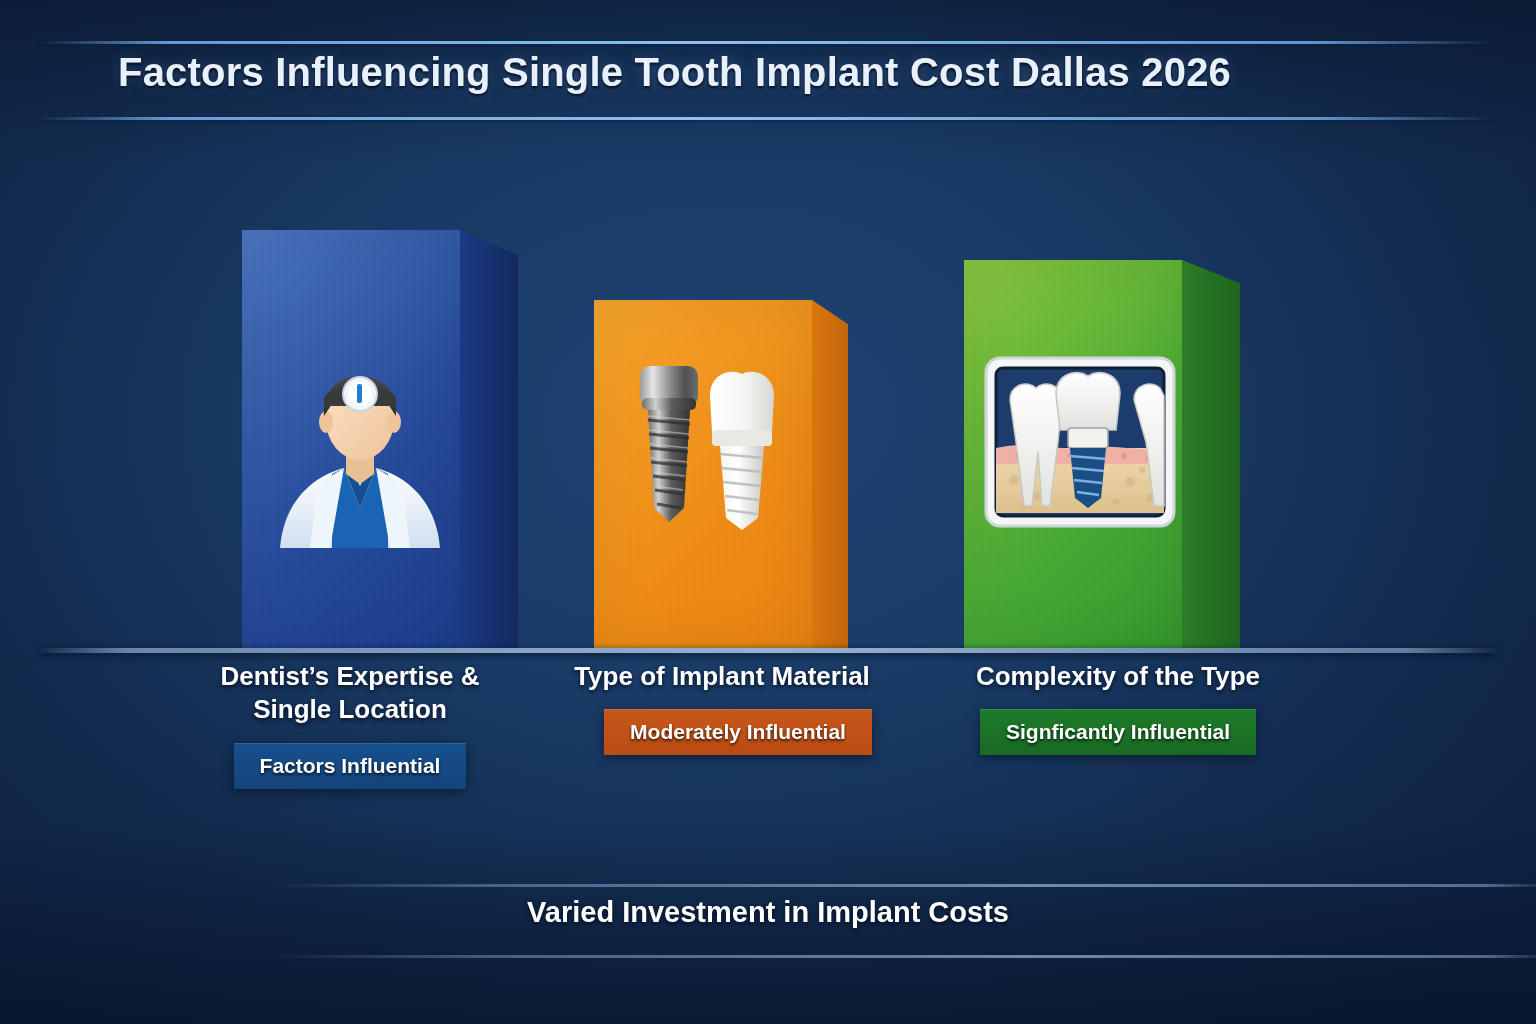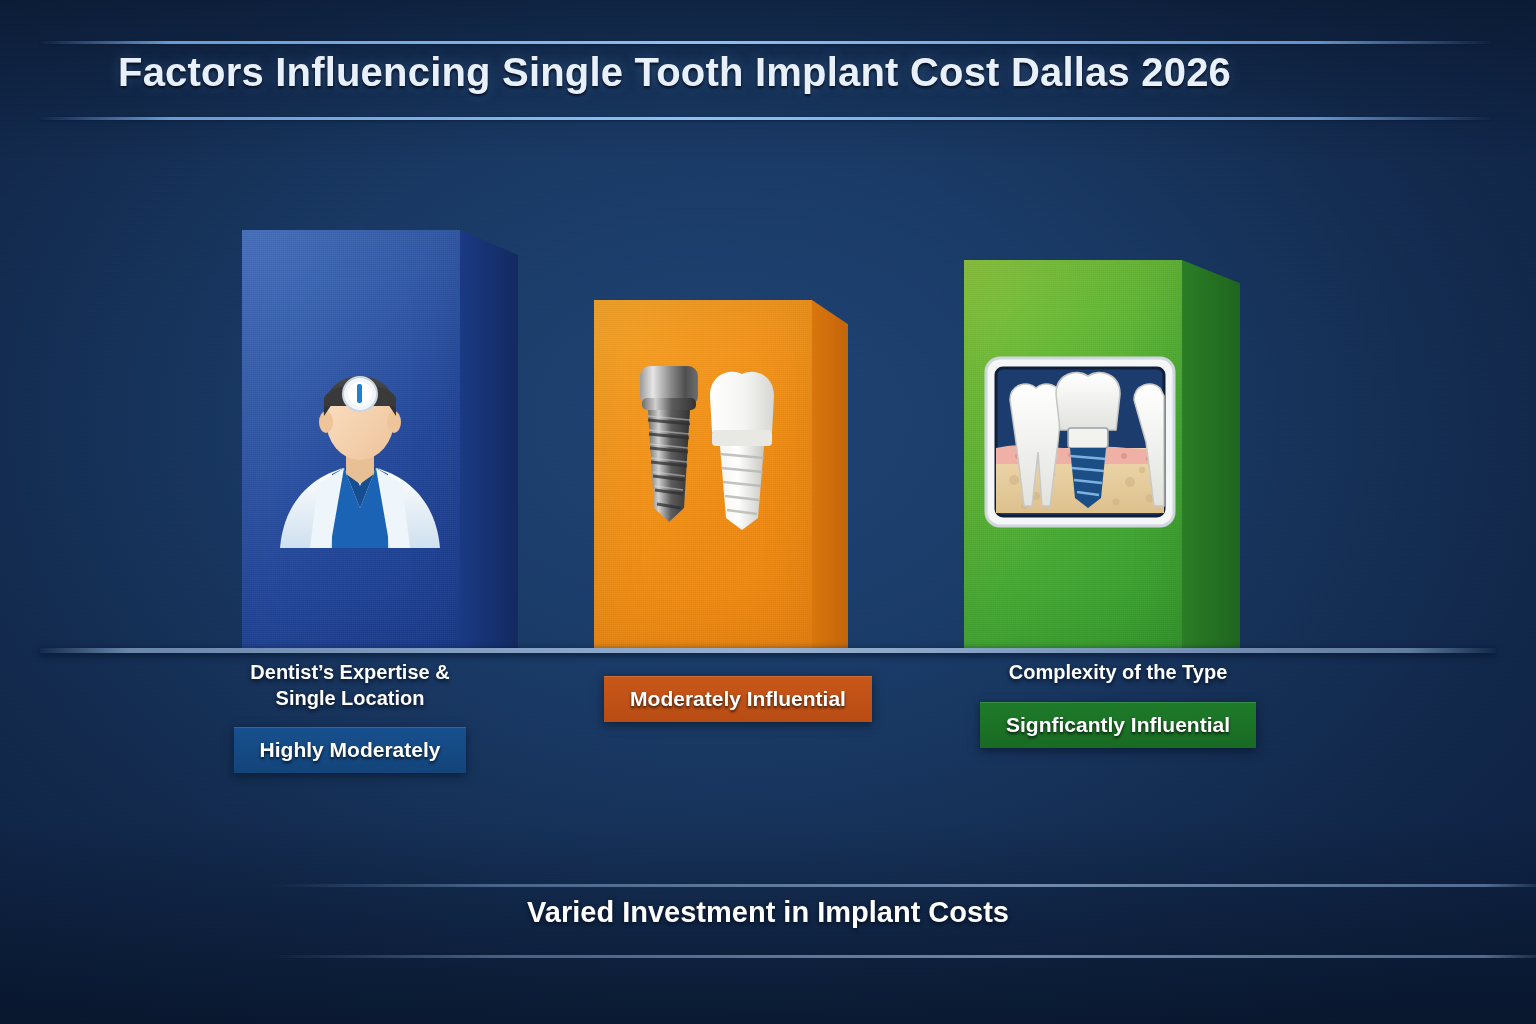--- a/index.html
+++ b/index.html
@@ -155,21 +155,21 @@
     z-index: 3;
   }
   #icon-dentist { left: 270px; bottom: 112px; width: 180px; height: 190px; }
   #icon-implants { left: 612px; bottom: 122px; width: 190px; height: 180px; }
   #icon-xray { left: 984px; bottom: 132px; width: 192px; height: 172px; }
 
   
   #labels { position: absolute; left: 0; top: 660px; width: 1536px; height: 200px; }
   .col { position: absolute; top: 0; text-align: center; }
   .col-label {
-    font-size: 20px;
+    font-size: 26px;
     font-weight: bold;
     color: #ffffff;
     line-height: 1.28;
     text-shadow: 0 2px 4px rgba(4,14,32,.95);
   }
   .col-sub {
     font-size: 24px;
     font-weight: normal;
     color: #f2f6fc;
     line-height: 1.28;
@@ -410,24 +410,25 @@
     </svg>
 
     <div id="baseline"></div>
   </div>
 
   <div id="labels">
 
     <div class="col" id="col-1">
       <div class="col-label">Dentist’s Expertise &amp;</div>
       <div class="col-label">Single Location</div>
-      <div class="badge" id="badge-1">Highly Moderately</div>
+      <div class="badge" id="badge-1">Factors Influential</div>
     </div>
 
     <div class="col" id="col-2">
+      <div class="col-label">Type of Implant Material</div>
       <div class="badge" id="badge-2">Moderately Influential</div>
     </div>
 
     <div class="col" id="col-3">
       <div class="col-label">Complexity of the Type</div>
       <div class="badge" id="badge-3">Signficantly Influential</div>
     </div>
 
   </div>
 

